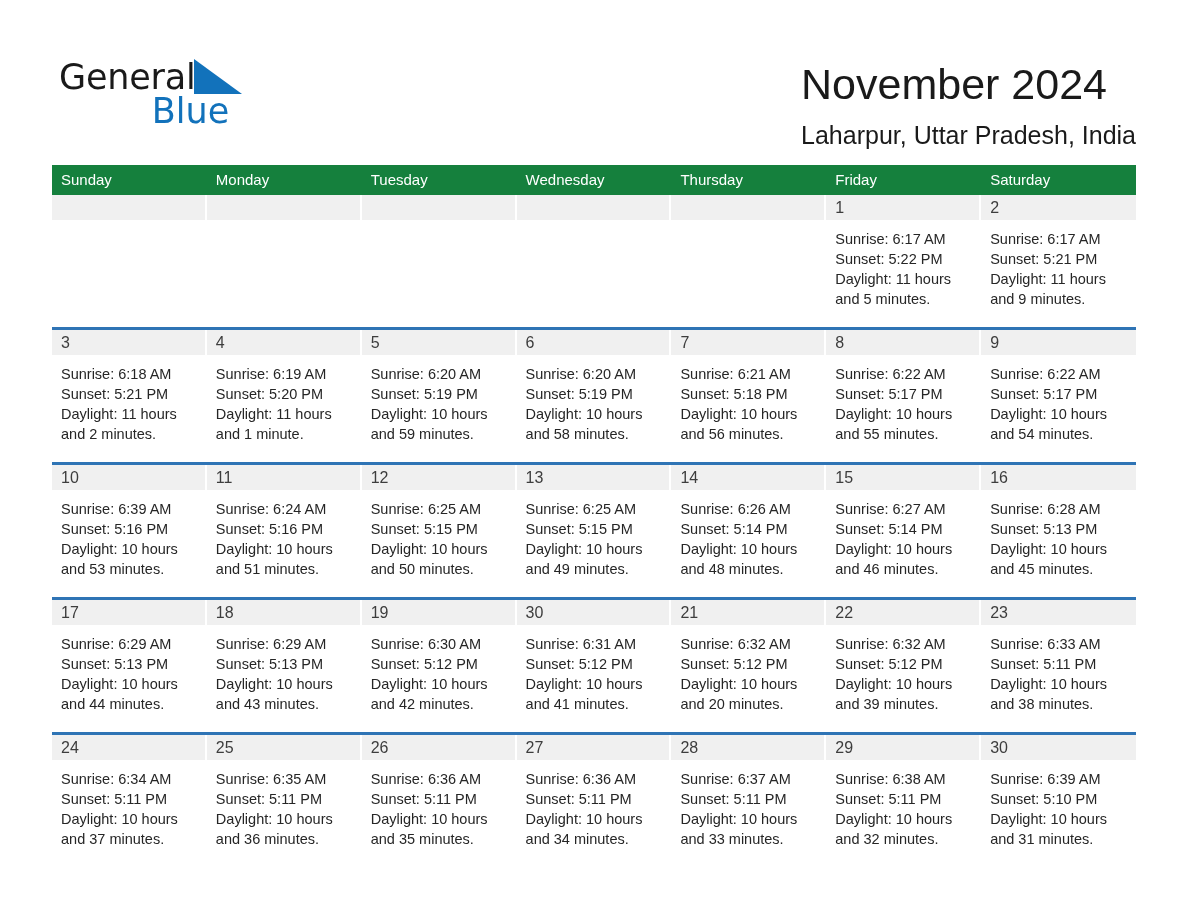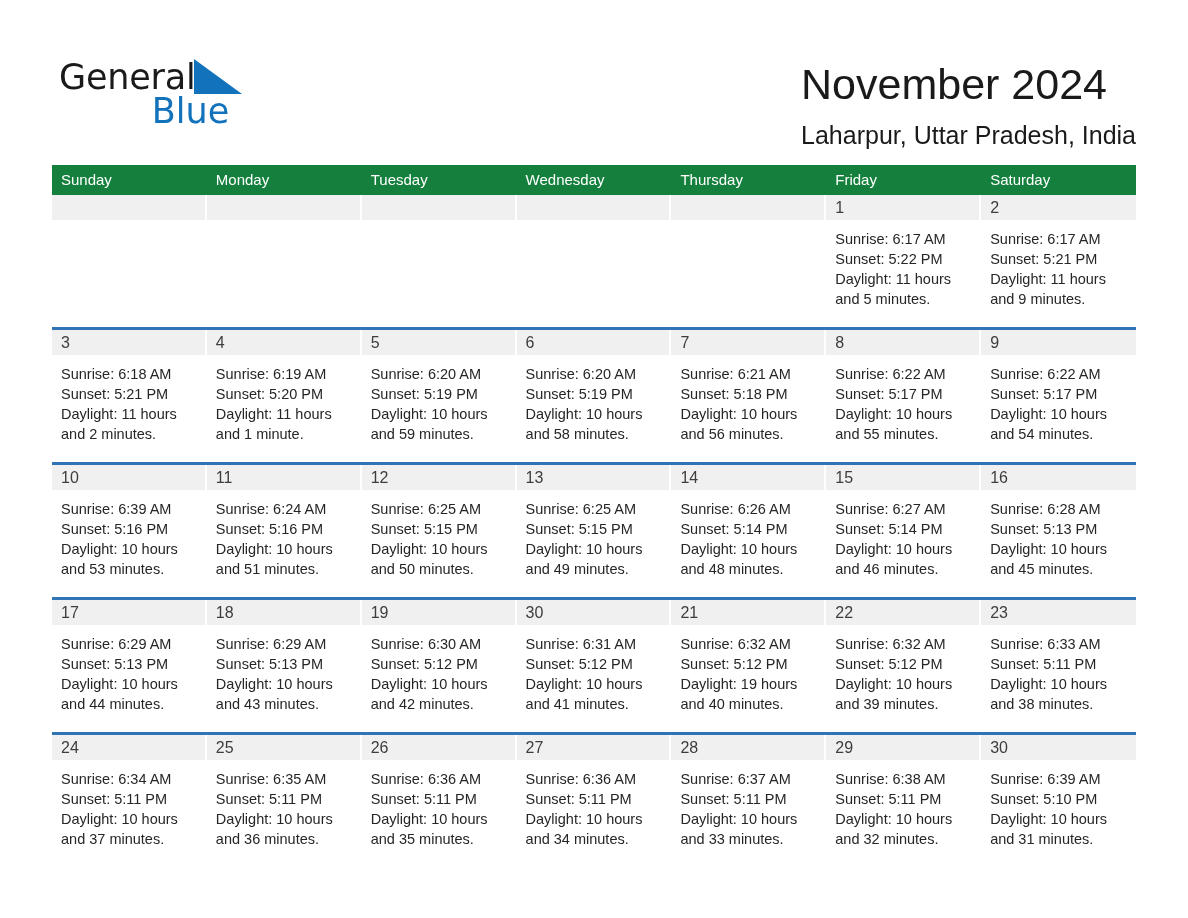--- a/index.html
+++ b/index.html
@@ -386,21 +386,21 @@
               <p>Sunrise: 6:31 AM</p>
               <p>Sunset: 5:12 PM</p>
               <p>Daylight: 10 hours and 41 minutes.</p>
             </div>
           </div>
           <div class="day-cell">
             <div class="day-number-band"><span class="day-number">21</span></div>
             <div class="day-body">
               <p>Sunrise: 6:32 AM</p>
               <p>Sunset: 5:12 PM</p>
-              <p>Daylight: 19 hours and 40 minutes.</p>
+              <p>Daylight: 10 hours and 20 minutes.</p>
             </div>
           </div>
           <div class="day-cell">
             <div class="day-number-band"><span class="day-number">22</span></div>
             <div class="day-body">
               <p>Sunrise: 6:32 AM</p>
               <p>Sunset: 5:12 PM</p>
               <p>Daylight: 10 hours and 39 minutes.</p>
             </div>
           </div>

